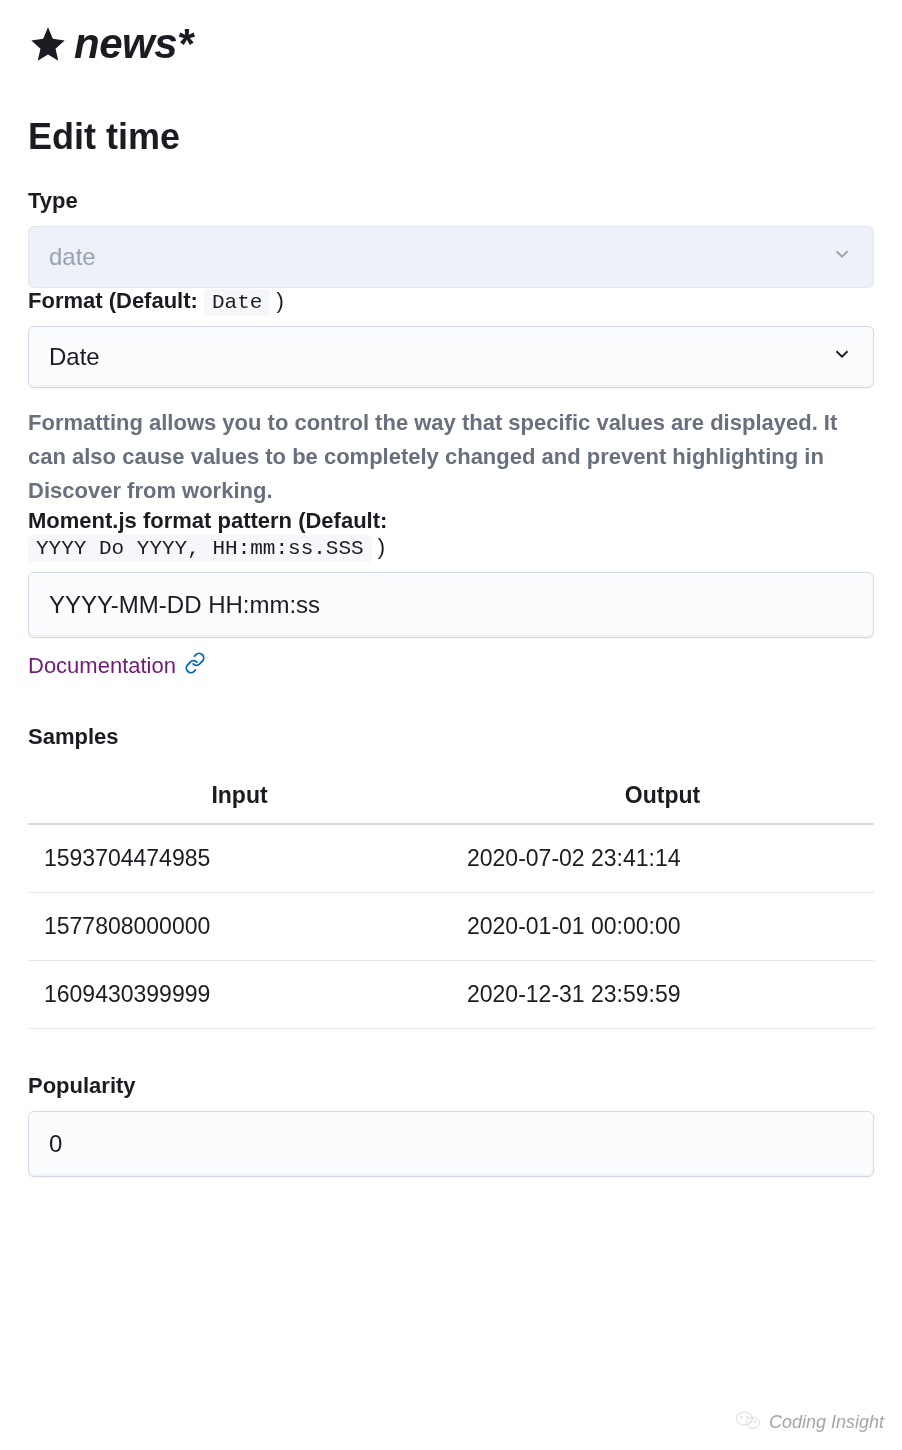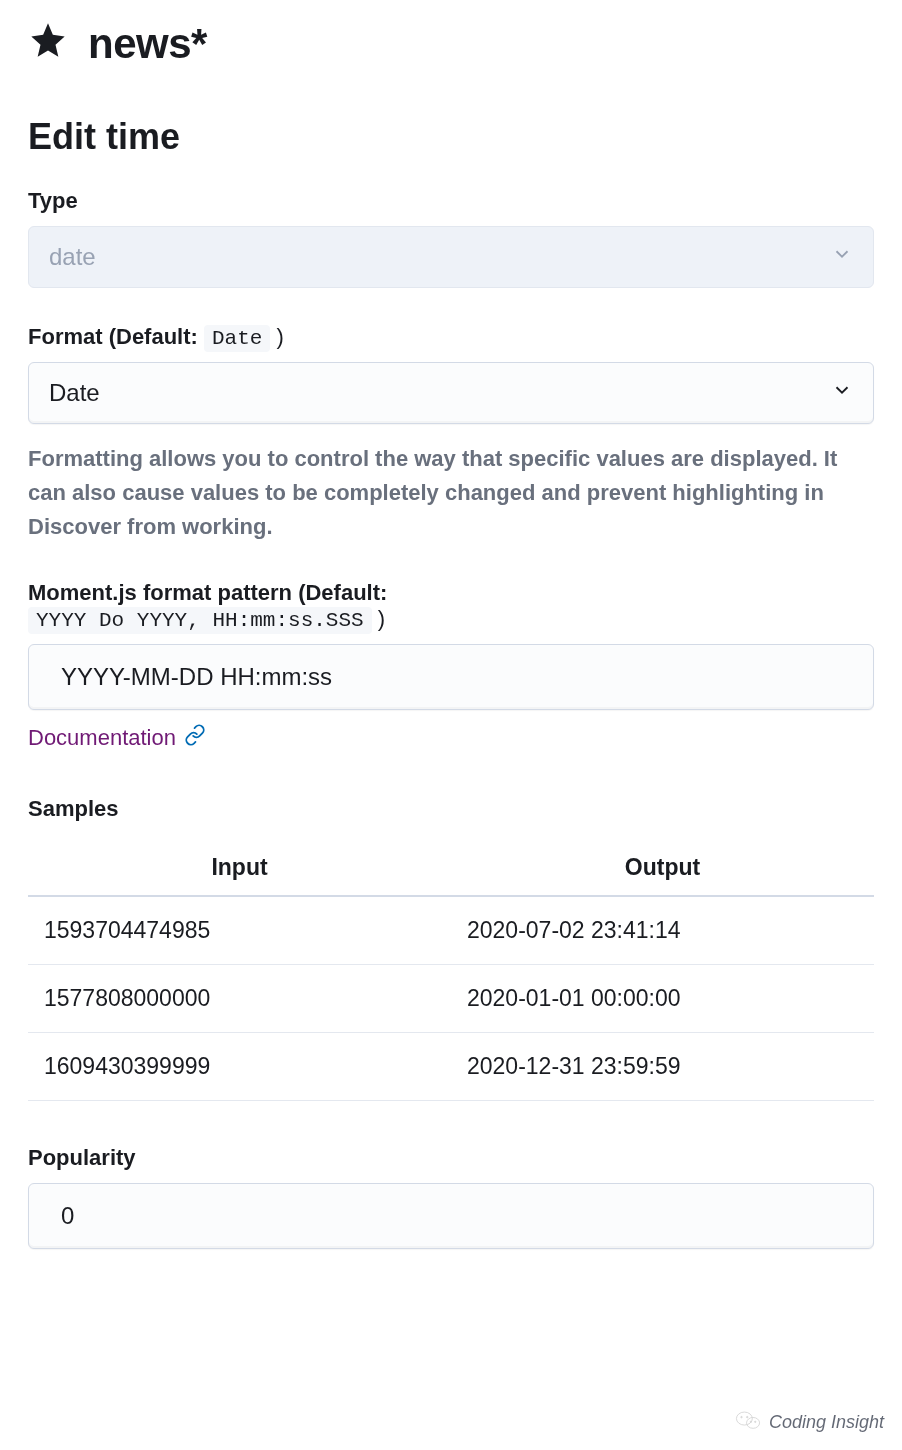--- a/index.html
+++ b/index.html
@@ -5,40 +5,41 @@
     * { box-sizing: border-box; margin: 0; padding: 0; }
     body {
       font-family: -apple-system, BlinkMacSystemFont, "Segoe UI", Helvetica, Arial, sans-serif;
       background: #fff;
       color: #1a1c21;
       padding: 20px 28px;
       width: 902px;
     }
     .header {
       display: flex;
-      align-items: flex-start;
-      gap: 20px;
+      align-items: center;
+      gap: 6px;
       margin-bottom: 48px;
+      font-style: italic;
     }
     .header .star {
       width: 40px;
       height: 40px;
       flex-shrink: 0;
     }
     .header h1 {
       font-size: 42px;
       font-weight: 700;
       letter-spacing: -0.5px;
     }
     h2.section-title {
       font-size: 36px;
       font-weight: 700;
       margin-bottom: 30px;
     }
-    .field-group { margin-bottom: 36px; }
+    .field-group { }
     .field-label {
       font-size: 22px;
       font-weight: 600;
       color: #1a1c21;
       margin-bottom: 12px;
       display: block;
     }
     .code-inline {
       font-family: "SFMono-Regular", Consolas, "Liberation Mono", Menlo, monospace;
       background: #f5f7fa;
@@ -71,21 +72,21 @@
       font-size: 22px;
       color: #69707d;
       line-height: 1.55;
       margin-top: 18px;
       font-weight: bold;
     }
     .text-input {
       width: 100%;
       border: 1px solid #d3dae6;
       border-radius: 6px;
-      padding: 18px 32px;
+      padding: 18px 20px;
       font-size: 24px;
       background: #fbfcfd;
       color: #1a1c21;
       box-shadow: 0 1px 1px rgba(0,0,0,0.04), inset 0 -2px 0 rgba(0,0,0,0.03);
     }
     .doc-link {
       display: inline-flex;
       align-items: center;
       gap: 8px;
       color: #701a75;
@@ -117,21 +118,21 @@
     }
     table.samples th:first-child,
     table.samples td:first-child { width: 50%; }
     .watermark {
       position: fixed;
       right: 18px;
       bottom: 14px;
       display: flex;
       align-items: center;
       gap: 8px;
-      color: #0f172a;
+      color: #737373;
       font-size: 18px;
       font-style: italic;
       opacity: 0.65;
     }
     .watermark svg { width: 26px; height: 22px; }
   </style>
 </head>
 <body>
 
 <div class="header">

